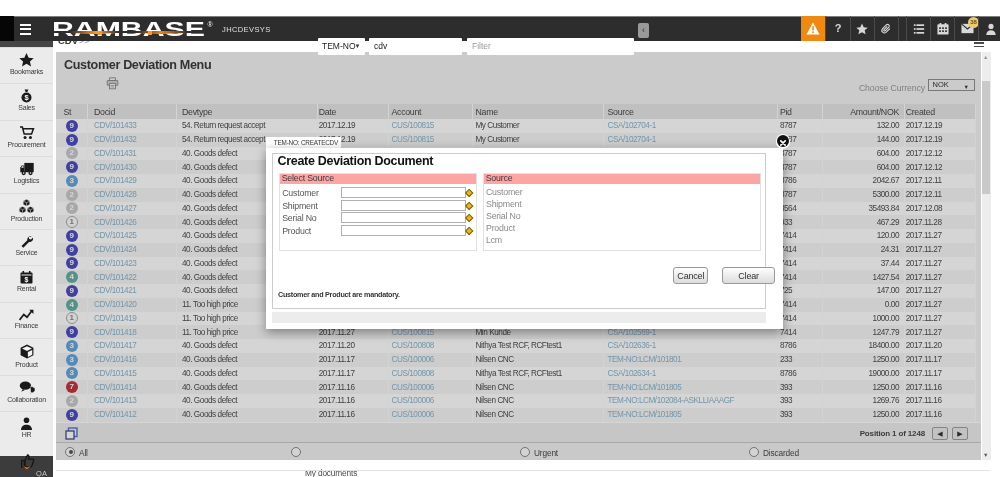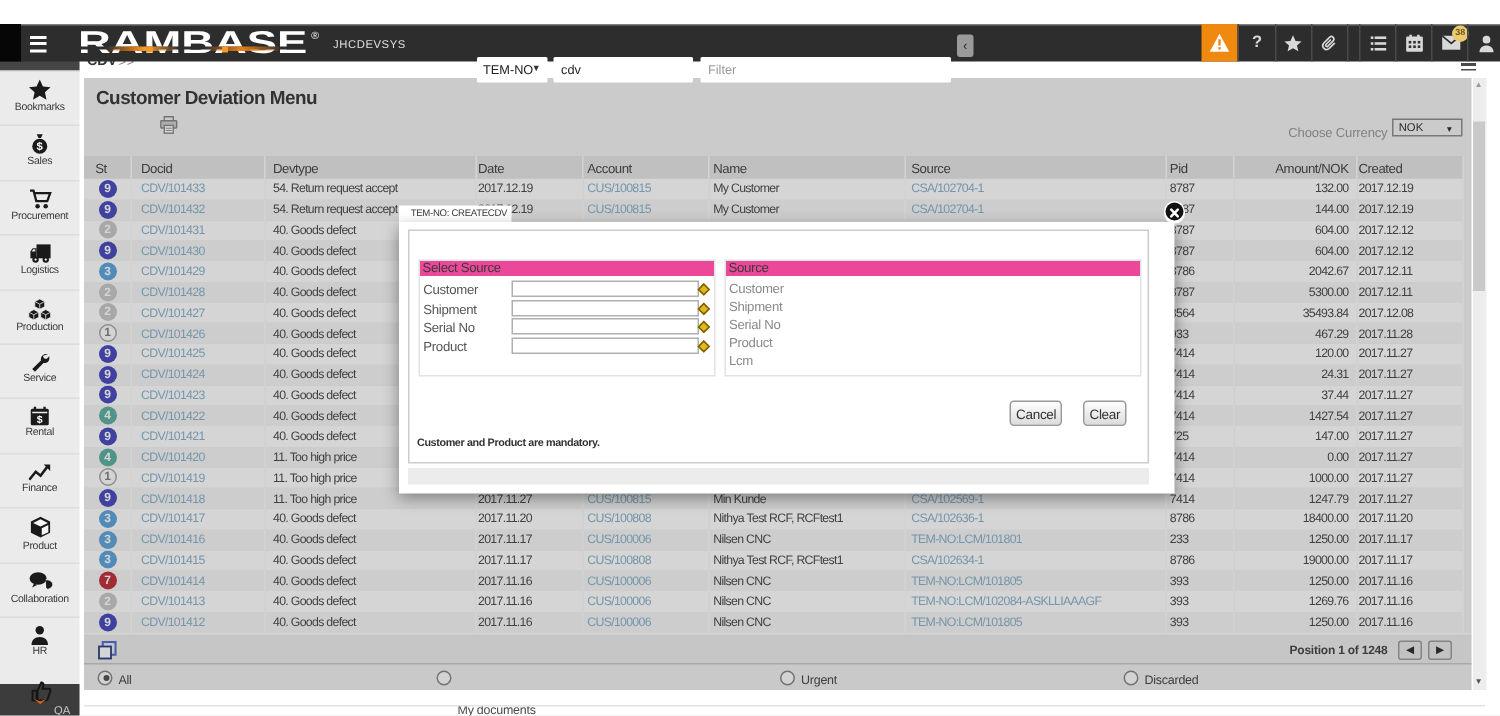--- a/index.html
+++ b/index.html
@@ -87,30 +87,30 @@
 #overlay { left:56px; top:52px; width:925px; height:408px; background:rgba(0,0,0,0.165); z-index:3; }
 
 
 #modal { z-index:15; }
 #mtab { position:absolute; left:266.3px; top:137px; width:75px; height:11px; background:#fff; }
 #mtab span { position:absolute; left:7.5px; top:2.4px; font-size:6.4px; letter-spacing:-0.2px; white-space:nowrap; color:#3a3a3a; }
 #mbody { position:absolute; left:266.3px; top:147.5px; width:517.2px; height:181px; background:#fff; box-shadow:0 3px 10px rgba(0,0,0,0.4); }
 #mpanel { position:absolute; left:6.2px; top:5.5px; width:494px; height:155.5px; border:1px solid #ccc; background:#fff; }
 #mhead { position:absolute; left:4px; top:0px; font-size:12.5px; letter-spacing:-0.3px; font-weight:bold; color:#111; }
 .fset { position:absolute; top:19.3px; height:77.7px; border:1px solid #e2e2e2; background:#fff; }
-.fset .band { height:9.8px; background:#ec4899; font-size:8.8px; letter-spacing:-0.2px; color:#3a3a3a; padding-left:1.3px; line-height:9px; }
+.fset .band { height:9.8px; background:#fca5a5; font-size:8.8px; letter-spacing:-0.2px; color:#3a3a3a; padding-left:1.3px; line-height:9px; }
 #fleft { left:5.9px; width:197.3px; }
 #fright { left:209.9px; width:277.8px; }
 .flbl { position:absolute; left:1.8px; font-size:8.8px; letter-spacing:-0.2px; color:#555; }
 .finp { position:absolute; left:60.9px; width:124.5px; height:11px; border:1px solid #b0b0b0; background:#fff; }
 .dia { position:absolute; left:185.6px; width:6.4px; height:6.4px; background:#e3b71e; border:1px solid #7a6005; transform:rotate(45deg); }
 .glbl { position:absolute; left:1.6px; font-size:8.8px; letter-spacing:-0.2px; color:#8a8a8a; }
 .mbtn { position:absolute; top:112.7px; height:17.7px; border:1px solid #999; border-radius:3px; background:linear-gradient(#fefefe,#dcdcdc); font-size:9px; letter-spacing:-0.2px; color:#333; text-align:center; line-height:16px; }
 #btn-cancel { left:399.9px; width:34.8px; }
-#btn-clear { left:448.6px; width:29px; }
+#btn-clear { left:448.6px; width:53px; }
 #mmand { position:absolute; left:4.5px; top:136px; font-size:7.2px; letter-spacing:-0.25px; font-weight:bold; color:#333; }
 #mband { position:absolute; left:6.2px; top:164.5px; width:494px; height:10.5px; background:#ececec; }
 #mclose { position:absolute; left:776.1px; top:134.3px; width:14.4px; height:14.4px; background:#fff; border-radius:50%; }
 #mclose .in { position:absolute; left:1.2px; top:1.2px; width:12px; height:12px; background:#111; border-radius:50%; }
 
 #bottomline { left:56px; top:470px; width:934px; height:1px; background:#e2e2e2; z-index:1; }
 </style>
 </head>
 <body>
 
@@ -689,20 +689,21 @@
       <div class="lb">QA</div>
     </div>
   </div>
 
 <div class="abs" id="modal">
   <div id="mtab">
       <span>TEM-NO: CREATECDV</span>
     </div>
   <div id="mbody">
     <div id="mpanel">
+      <div id="mhead">Create Deviation Document</div>
       <div class="fset" id="fleft">
         <div class="band">Select Source</div>
         <div class="flbl" style="top:13.6px;">Customer</div>
         <div class="flbl" style="top:26.6px;">Shipment</div>
         <div class="flbl" style="top:39.2px;">Serial No</div>
         <div class="flbl" style="top:51.6px;">Product</div>
         <div class="finp" style="top:12.7px;"></div>
         <div class="finp" style="top:25.7px;"></div>
         <div class="finp" style="top:38.2px;"></div>
         <div class="finp" style="top:50.7px;"></div>

